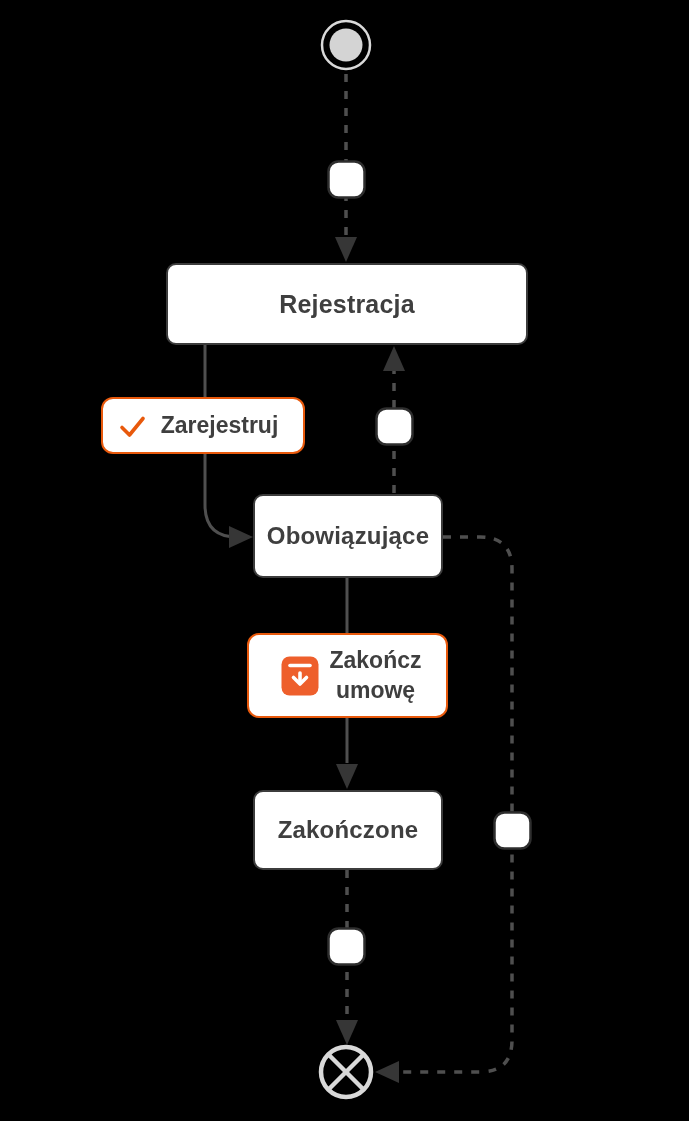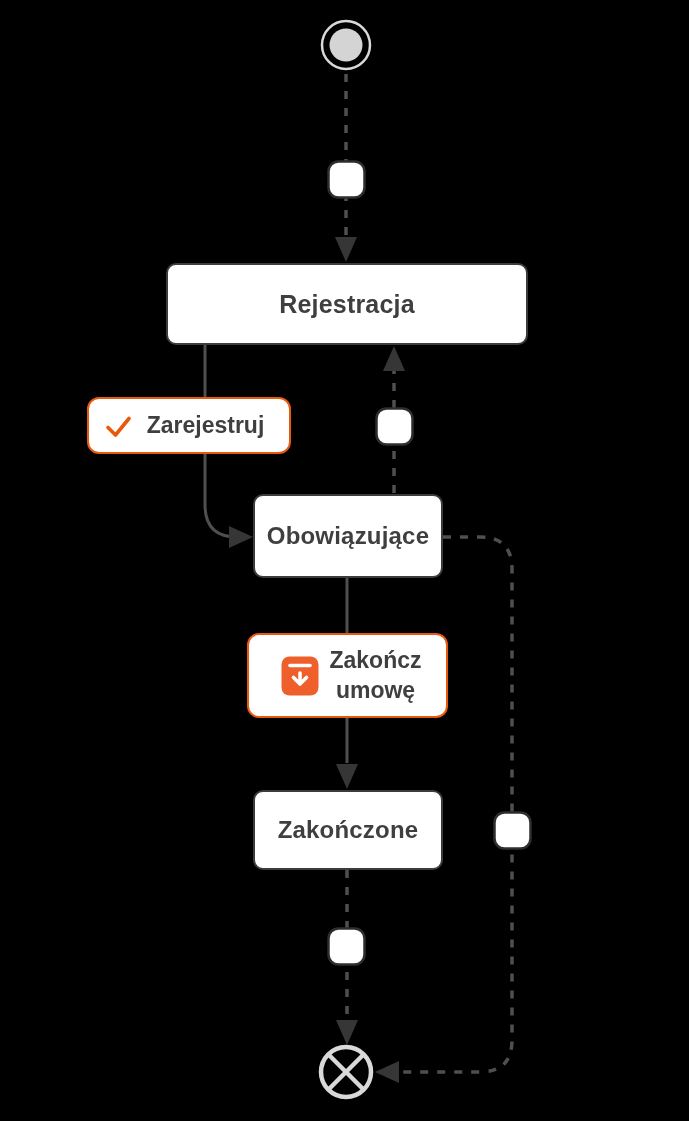--- a/index.html
+++ b/index.html
@@ -33,21 +33,21 @@
   #state-rejestracja{left:166px;top:263px;width:362px;height:82px;}
   #state-obowiazujace{left:253px;top:494px;width:190px;height:84px;font-size:24px;}
   #state-zakonczone{left:253px;top:790px;width:190px;height:80px;font-size:24px;}
 
   .event-label{
     position:absolute; box-sizing:border-box;
     background:var(--node-fill); border:2px solid var(--accent);
     border-radius:12px; display:flex; align-items:center;
     color:var(--node-text); font-weight:700;
   }
-  #event-zarejestruj{left:87px;top:397px;width:204px;height:57px;padding-left:16px;font-size:23px;}
+  #event-zarejestruj{left:101px;top:397px;width:204px;height:57px;padding-left:16px;font-size:23px;}
   #event-zarejestruj .txt{flex:1;text-align:center;padding-right:10px;}
   #event-zakoncz{left:247px;top:633px;width:201px;height:85px;padding-left:32px;font-size:23px;}
   #event-zakoncz .txt{flex:1;text-align:center;line-height:1.3;padding-right:14px;}
   .check-icon{width:27px;height:24px;flex:0 0 auto;}
   .archive-icon{width:38px;height:40px;flex:0 0 auto;}
 </style>
 </head>
 <body>
 
 <div class="canvas">

